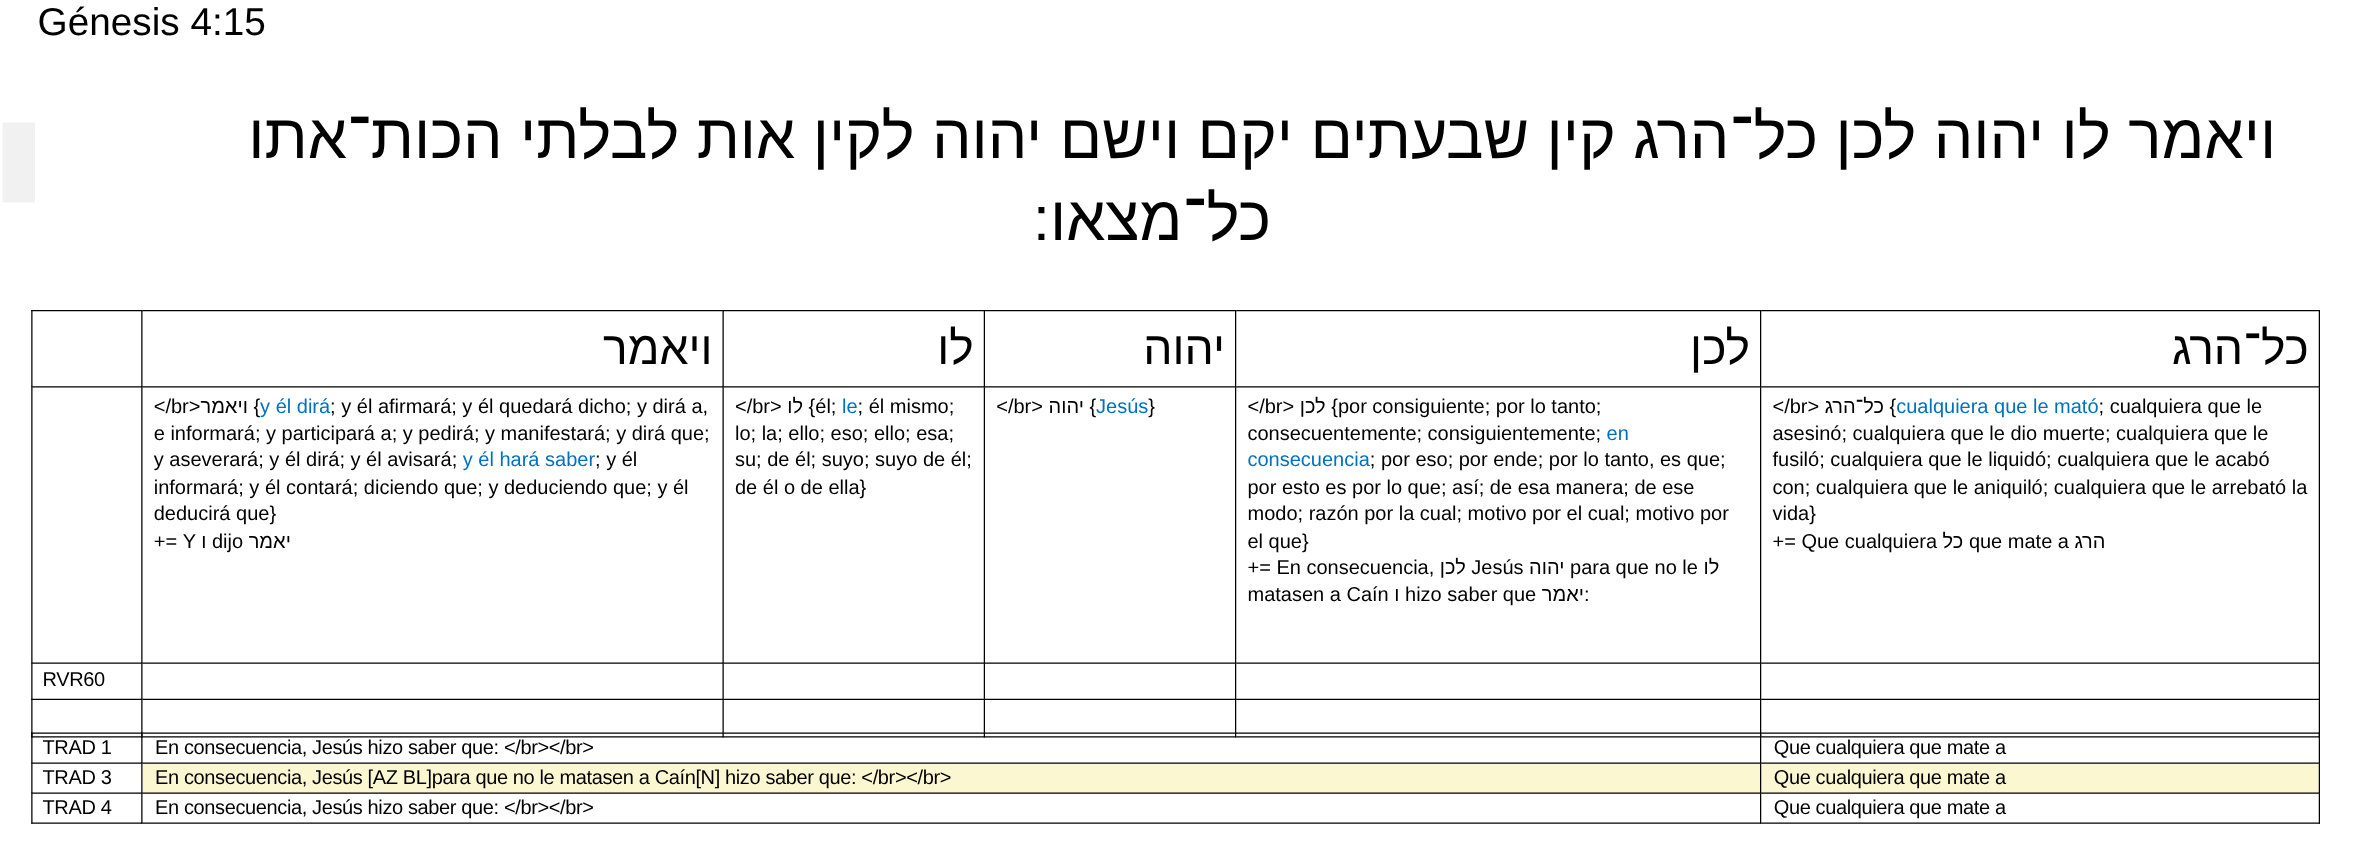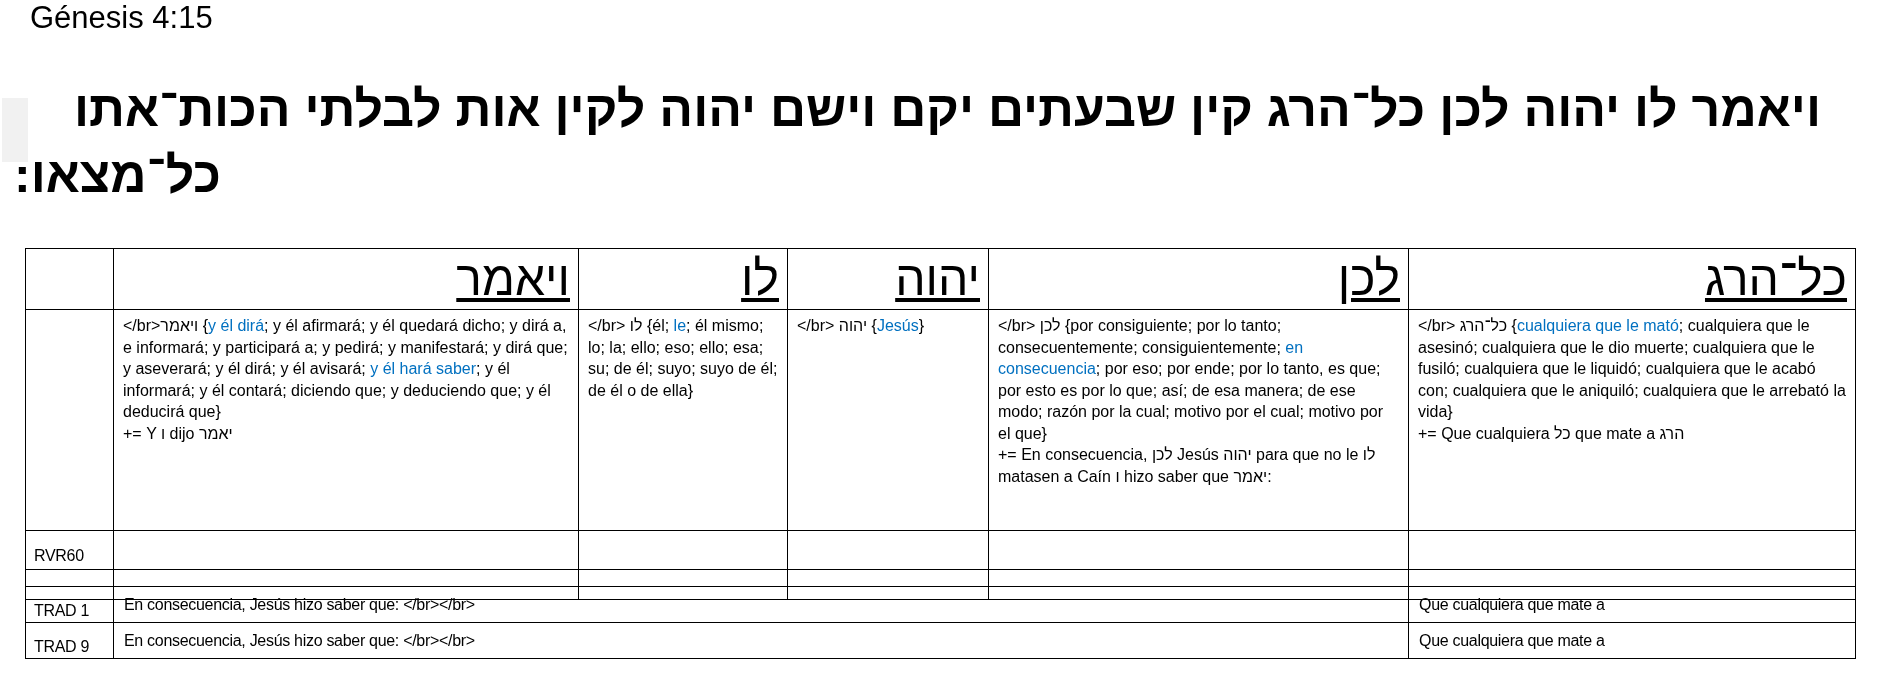--- a/index.html
+++ b/index.html
@@ -2,33 +2,33 @@
 <html style="--accent: #0070C0; --highlight: #FBF7D1;"><head>
 <meta charset="utf-8">
 <style>
   html,body{margin:0;padding:0;}
   body{
     width:1882px;height:688px;position:relative;background:#ffffff;color:#000;
     font-family:"Liberation Sans",sans-serif;overflow:hidden;
   }
   .title{position:absolute;left:30px;top:0;font-size:31px;line-height:36px;}
   .sel-artifact{position:absolute;left:2px;top:98px;width:26px;height:64px;background:#f1f1f1;}
-  .verse{position:absolute;left:0;top:76px;width:1829px;font-weight:bold;}
+  .verse{position:absolute;left:0;top:76px;width:1829px;}
   .verse .l1{direction:rtl;text-align:right;padding-right:8px;font-size:50px;line-height:66px;white-space:nowrap;}
-  .verse .l2{direction:rtl;text-align:left;padding-left:14px;font-size:50px;line-height:66px;}
+  .verse .l2{direction:rtl;text-align:center;padding-left:14px;font-size:50px;line-height:66px;}
   table{border-collapse:collapse;table-layout:fixed;}
   td{border:1px solid #000;overflow:hidden;}
   .main-tbl{position:absolute;left:25px;top:248px;width:1830px;}
-  .hdr td{height:60px;font-size:48px;direction:rtl;padding:0 8px;vertical-align:middle;line-height:1.1;text-decoration:underline;}
+  .hdr td{height:60px;font-size:37px;direction:rtl;padding:0 8px;vertical-align:middle;line-height:1.1;}
   .gloss td{vertical-align:top;padding:5px 9px;font-size:16px;line-height:21.5px;height:210px;}
   .hl{color:var(--accent);font-weight:normal;}
   .rvr td{height:26px;}
   .emptyrow td{height:27px;}
   .narrow{font-size:16px;letter-spacing:-0.3px;}
-  .lbl{padding:12px 4px 0 8px;vertical-align:middle;}
+  .lbl{padding:0 4px 0 8px;vertical-align:middle;}
   .trad-tbl{position:absolute;left:25px;top:586px;width:1830px;}
   .trad-tbl td{height:23px;vertical-align:middle;}
   .trad-tbl .txt{padding:0 4px 0 10px;}
   .row-hl{background:var(--highlight);}
 </style>
 </head>
 <body>
 
 <div class="title">Génesis 4:15</div>
 
@@ -90,18 +90,23 @@
       <col style="width:1295px">
       <col style="width:447px">
   </colgroup>
   <tbody>
       <tr>
     <td class="narrow lbl">TRAD 1</td>
     <td class="narrow txt">En consecuencia, Jesús hizo saber que: &lt;/br&gt;&lt;/br&gt;</td>
     <td class="narrow txt">Que cualquiera que mate a</td>
   </tr>
   <tr>
-    <td class="narrow lbl">TRAD 9</td>
+    <td class="narrow lbl">TRAD 3</td>
+    <td class="narrow txt row-hl">En consecuencia, Jesús [AZ BL]para que no le matasen a Caín[N] hizo saber que: &lt;/br&gt;&lt;/br&gt;</td>
+    <td class="narrow txt row-hl">Que cualquiera que mate a</td>
+  </tr>
+  <tr>
+    <td class="narrow lbl">TRAD 4</td>
     <td class="narrow txt">En consecuencia, Jesús hizo saber que: &lt;/br&gt;&lt;/br&gt;</td>
     <td class="narrow txt">Que cualquiera que mate a</td>
   </tr>
 </tbody>
   </table>
 
 </body></html>

